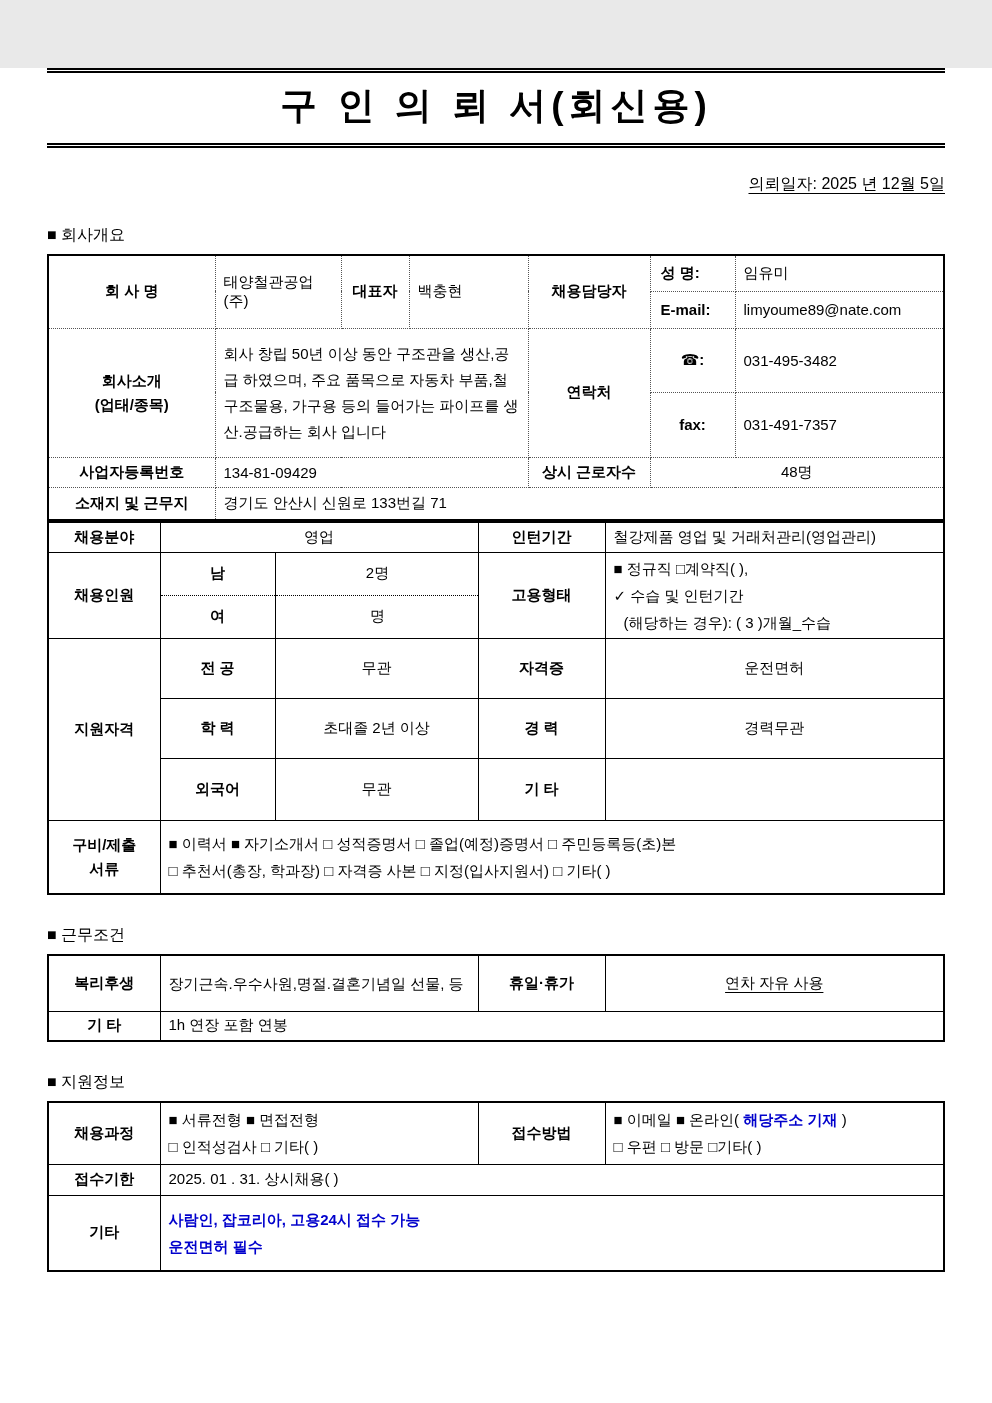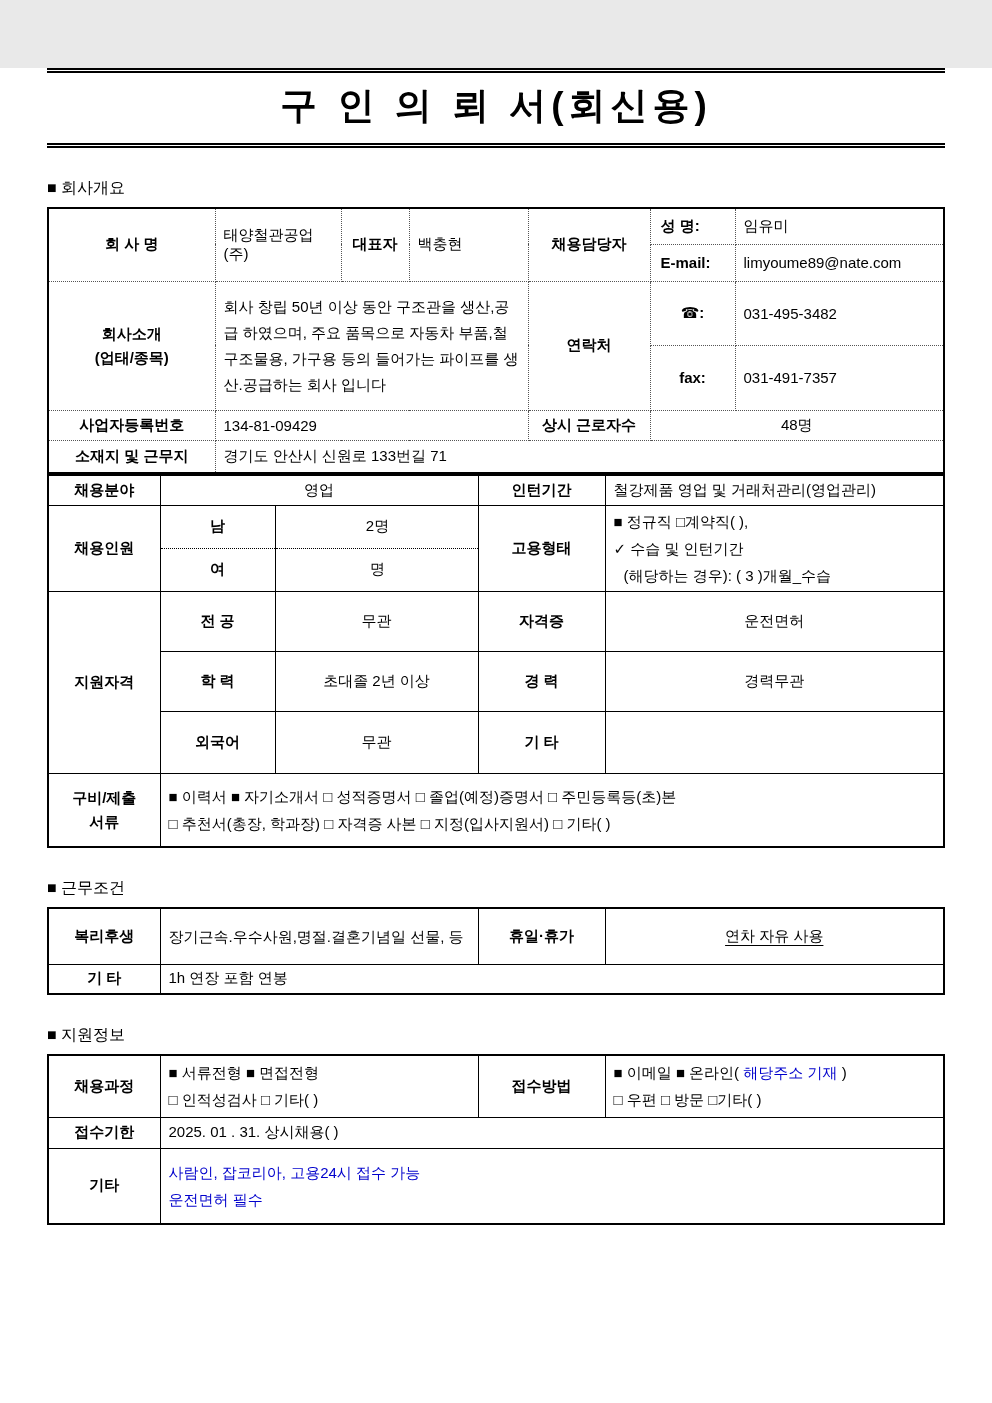--- a/index.html
+++ b/index.html
@@ -37,34 +37,37 @@
   .t-solid td { border: 1px solid #000; }
   .t-solid td.dot-b { border-bottom: 1px dotted #000; }
   .t-solid td.dot-t { border-top: 1px dotted #000; }
   td.lab { font-weight: 700; text-align: center; padding: 2px 4px; }
   td.val-l { text-align: left; padding: 2px 8px; }
   td.val-c { text-align: center; padding: 2px 4px; }
   td.val-r { text-align: center; padding: 2px 14px 2px 16px; }
   .multiline div { line-height: 24px; }
   .intro-text { line-height: 26px; text-align: left; padding: 4px 8px; }
   .u { text-decoration: underline; text-underline-offset: 4px; padding: 0 14px; }
-  .blue { color: #0000cc; font-weight: 400; }
+  .blue { color: #0000cc; font-weight: 700; }
   .type-cell div { line-height: 27px; text-align: left; }
   .type-cell .indent { padding-left: 10px; }
   .docs-cell div { line-height: 27px; text-align: left; }
 </style>
 </head>
 <body>
 
 <div class="page">
 
   <div class="title-band">
     <span class="title">구 인 의 뢰 서(회신용)</span>
   </div>
 
+  <div class="request-date">
+    <span>의뢰일자: 2025  년  12월  5일</span>
+  </div>
 
   <div class="section-title">■ 회사개요</div>
 
   <table class="t-dotted">
     <colgroup>
       <col style="width:167px">
         <col style="width:126px">
         <col style="width:68px">
       <col style="width:119px">
         <col style="width:122px">

